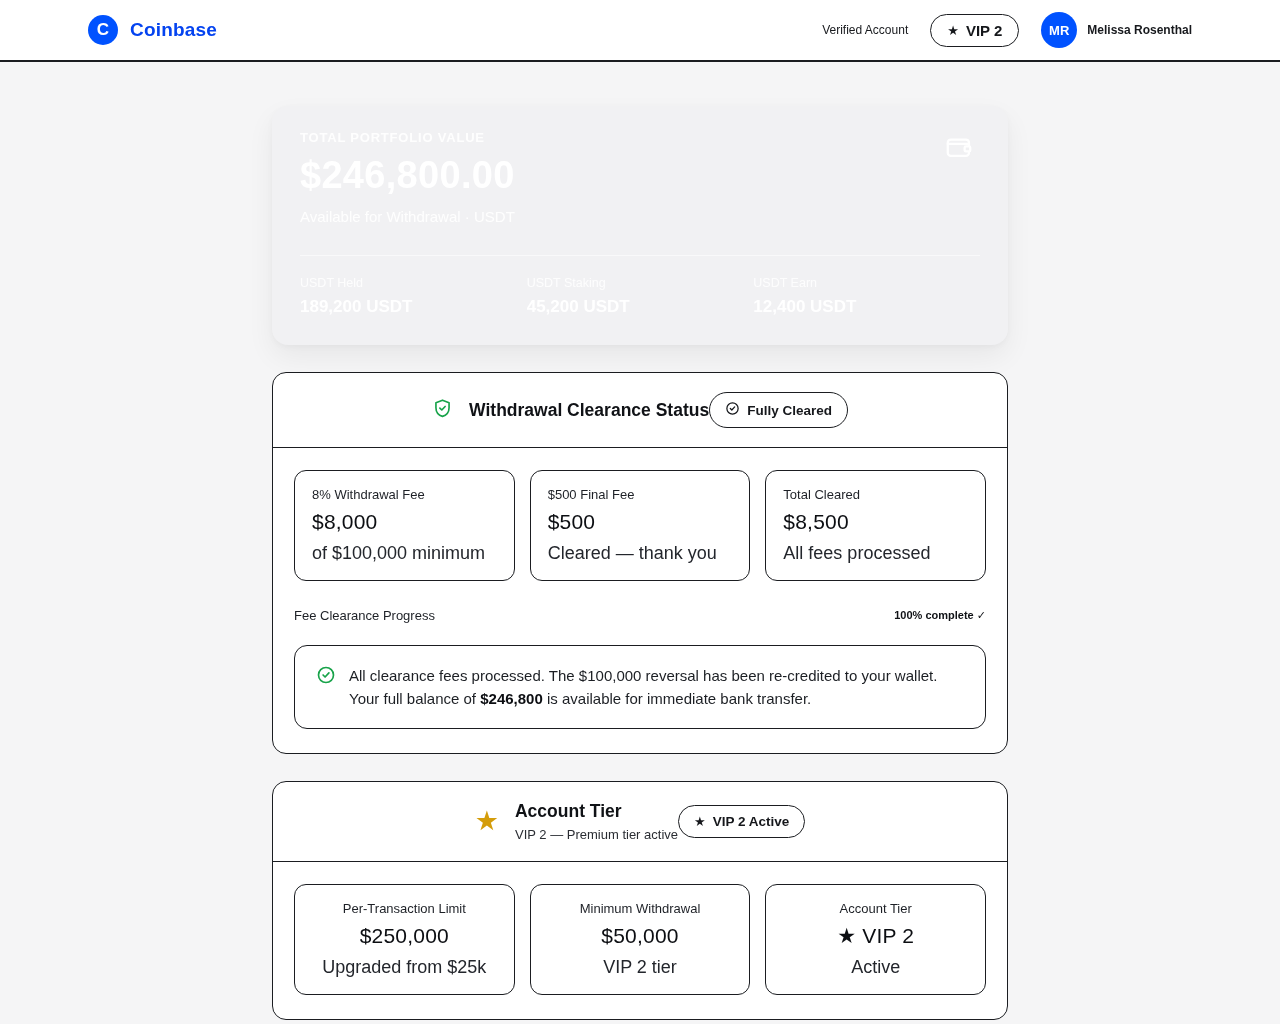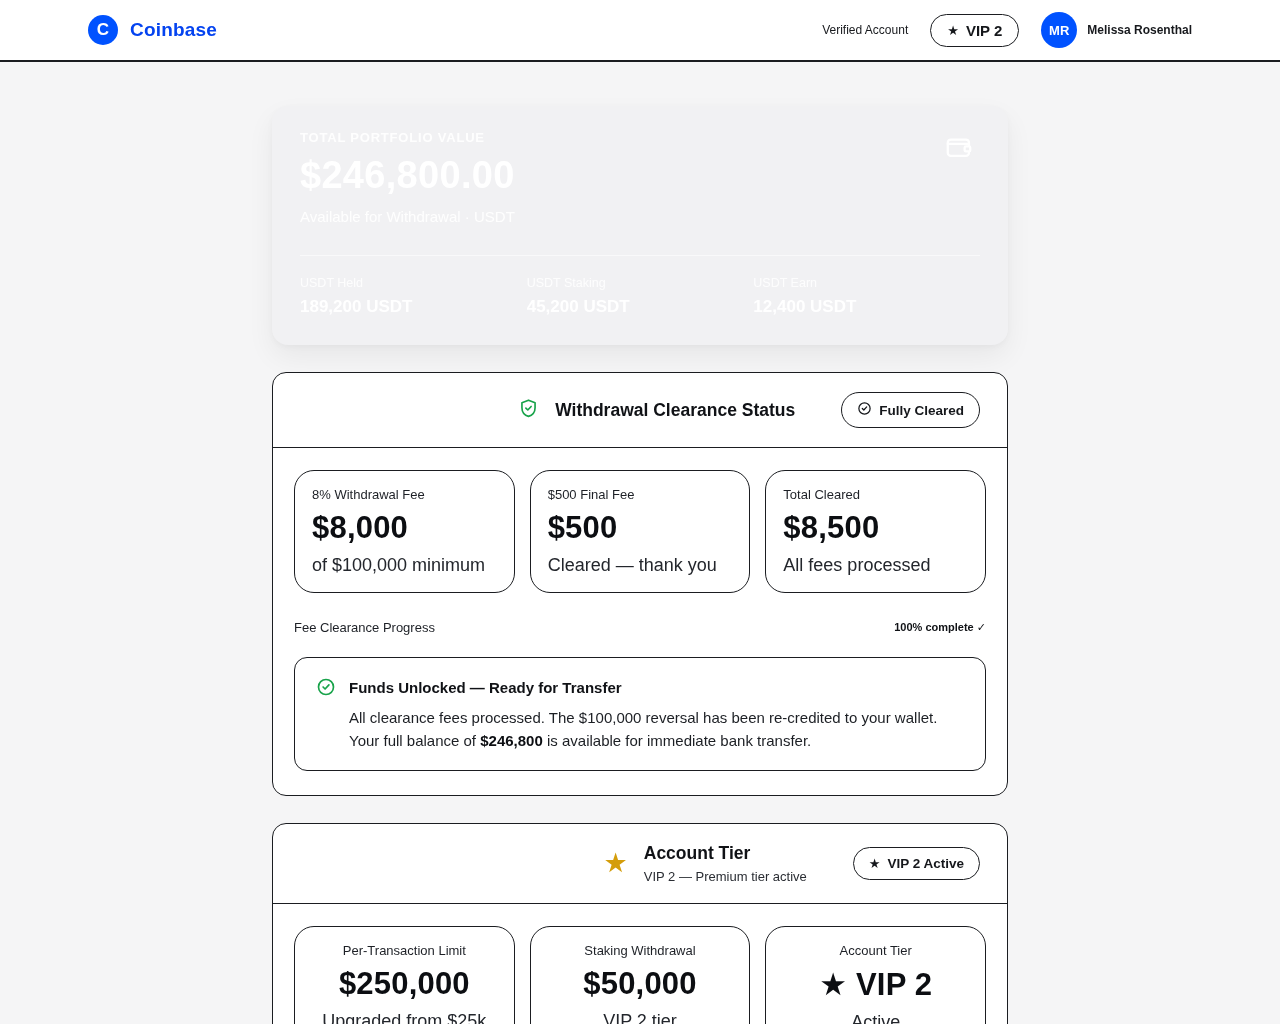--- a/index.html
+++ b/index.html
@@ -55,40 +55,40 @@
   .hero-stat .s-label { font-size:12.5px; font-weight:500; opacity:0.9; }
   .hero-stat .s-value { font-size:17px; font-weight:700; margin-top:7px; }
   .wallet-btn { position:absolute; top:26px; right:34px; background:none; border:none; cursor:pointer; }
 
   
   .card {
     background:#ffffff; border:1.6px solid #1b1d21; border-radius:14px;
     margin-top:27px; overflow:hidden;
   }
   .card-head {
-    display:flex; align-items:center; justify-content:flex-end;
-    padding:19px 27px; border-bottom:1.6px solid #1b1d21;gap:46px;
+    display:flex; align-items:center; justify-content:center;
+    padding:19px 27px; border-bottom:1.6px solid #1b1d21;
   }
   .head-left { display:flex; align-items:center; gap:16px; }
   .card-title { font-size:17.5px; font-weight:700; color:#101216; }
   .card-subtitle { font-size:13px; color:#2a2d33; margin-top:5px; font-weight:500; }
   .badge-pill {
     border:1.6px solid #1b1d21; border-radius:999px; background:#fff;
     padding:8px 15px; font-size:13.5px; font-weight:600; color:#15171b;
     display:inline-flex; align-items:center; gap:7px; white-space:nowrap;
   }
   .card-body { padding:22px 21px 24px; }
 
   .stat-row { display:flex; gap:15px; }
   .stat-box {
-    flex:1; border:1.6px solid #1b1d21; border-radius:20px; padding:16px 17px;
+    flex:1; border:1.6px solid #1b1d21; border-radius:12px; padding:16px 17px;
     background:#fff;
   }
   .stat-box .b-label { font-size:13px; font-weight:500; color:#1d2026; }
-  .stat-box .b-value { font-size:31px; font-weight:700; color:#0c0e12; margin:8px 0 9px; letter-spacing:0.2px; }
+  .stat-box .b-value { font-size:21px; font-weight:400; color:#0c0e12; margin:8px 0 9px; letter-spacing:0.2px; }
   .stat-box .b-sub { font-size:18px; font-weight:400; color:#23262c; }
   .stat-box.center { text-align:center; }
 
   .progress-row {
     display:flex; align-items:center; justify-content:space-between; margin-top:27px;
   }
   .progress-label { font-size:13px; font-weight:500; color:#1d2026; }
   .progress-value { font-size:11px; font-weight:700; color:#101216; }
 
   .notice {
@@ -198,21 +198,20 @@
         <span class="progress-value">100% complete ✓</span>
       </div>
       <div class="notice">
         <span class="notice-icon">
           <svg width="20" height="20" viewBox="0 0 24 24" fill="none" stroke="#18a34a" stroke-width="2" stroke-linecap="round" stroke-linejoin="round">
             <circle cx="12" cy="12" r="9"></circle>
             <path d="M8.5 12l2.4 2.4 4.6-5"></path>
           </svg>
         </span>
         <span class="notice-text">
-          <span class="notice-title">Funds Unlocked — Ready for Transfer</span>
           <span>All clearance fees processed. The $100,000 reversal has been re-credited to your wallet. Your full balance of </span><span class="bold">$246,800</span><span> is available for immediate bank transfer.</span>
         </span>
       </div>
     </div>
   </div>
 
   <div class="card">
     <div class="card-head">
       <div class="head-left">
         <span class="gold-star">★</span>
@@ -227,21 +226,21 @@
       </span>
     </div>
     <div class="card-body">
       <div class="stat-row">
         <div class="stat-box center">
           <div class="b-label">Per-Transaction Limit</div>
           <div class="b-value">$250,000</div>
           <div class="b-sub">Upgraded from $25k</div>
         </div>
         <div class="stat-box center">
-          <div class="b-label">Staking Withdrawal</div>
+          <div class="b-label">Minimum Withdrawal</div>
           <div class="b-value">$50,000</div>
           <div class="b-sub">VIP 2 tier</div>
         </div>
         <div class="stat-box center">
           <div class="b-label">Account Tier</div>
           <div class="b-value">★ VIP 2</div>
           <div class="b-sub">Active</div>
         </div>
       </div>
 

